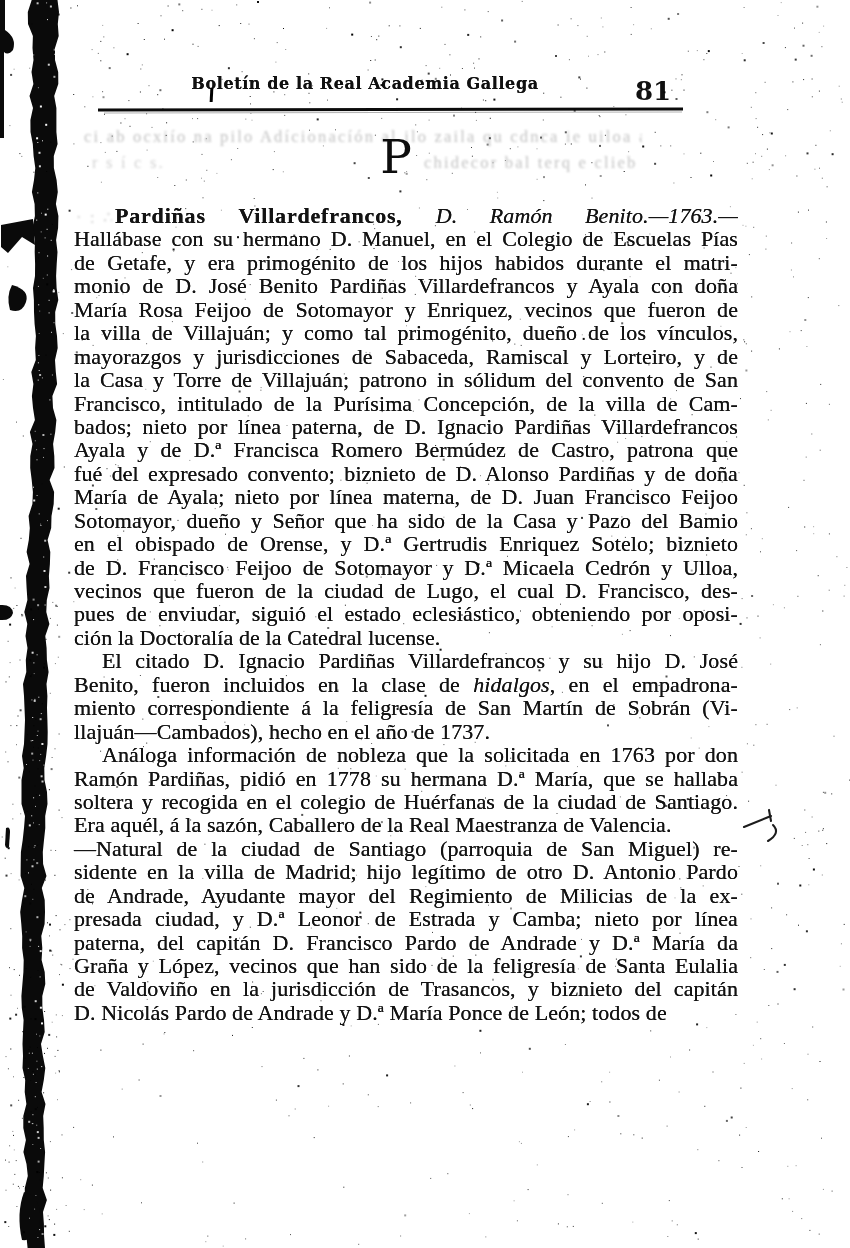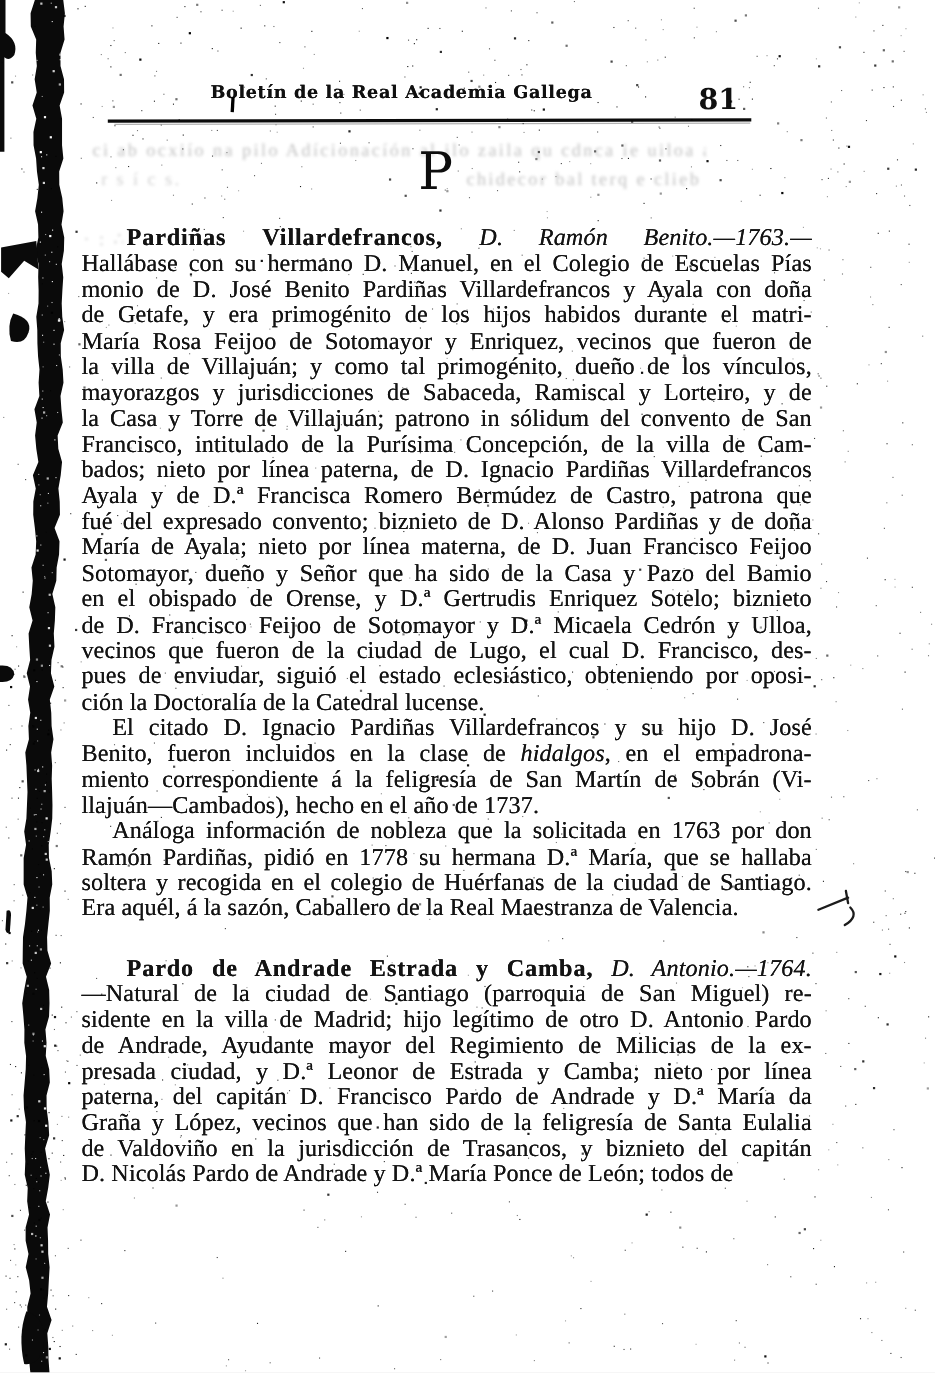--- a/index.html
+++ b/index.html
@@ -70,22 +70,22 @@
   <div class="bleed bleed-1">ci ab ocxiío na pilo Adícionacíón al ilo zaila qu cdnca ie uiloa aldeil</div>
   <div class="bleed bleed-2a">r s í c s.</div>
   <div class="bleed bleed-2b">chidecor bal terq e clieb</div>
   <div class="bleed bleed-3">· : ∴ ·</div>
 
   <div class="section-letter">P</div>
 
   <div class="text-block" id="text-block">
       <div class="line" style="padding-left: 41px;"><span class="seg-b">Pardiñas Villardefrancos, </span><span class="seg-i">D. Ramón Benito.—1763.—</span></div>
       <div class="line"><span>Hallábase con su hermano D. Manuel, en el Colegio de Escuelas Pías</span></div>
+      <div class="line"><span>de Getafe, y era primogénito de los hijos habidos durante el matri-</span></div>
       <div class="line"><span>monio de D. José Benito Pardiñas Villardefrancos y Ayala con doña</span></div>
-      <div class="line"><span>de Getafe, y era primogénito de los hijos habidos durante el matri-</span></div>
       <div class="line"><span>María Rosa Feijoo de Sotomayor y Enriquez, vecinos que fueron de</span></div>
       <div class="line"><span>la villa de Villajuán; y como tal primogénito, dueño de los vínculos,</span></div>
       <div class="line"><span>mayorazgos y jurisdicciones de Sabaceda, Ramiscal y Lorteiro, y de</span></div>
       <div class="line"><span>la Casa y Torre de Villajuán; patrono in sólidum del convento de San</span></div>
       <div class="line"><span>Francisco, intitulado de la Purísima Concepción, de la villa de Cam-</span></div>
       <div class="line"><span>bados; nieto por línea paterna, de D. Ignacio Pardiñas Villardefrancos</span></div>
       <div class="line"><span>Ayala y de D.ª Francisca Romero Bermúdez de Castro, patrona que</span></div>
       <div class="line"><span>fué del expresado convento; biznieto de D. Alonso Pardiñas y de doña</span></div>
       <div class="line"><span>María de Ayala; nieto por línea materna, de D. Juan Francisco Feijoo</span></div>
       <div class="line"><span>Sotomayor, dueño y Señor que ha sido de la Casa y Pazo del Bamio</span></div>
@@ -95,21 +95,20 @@
       <div class="line"><span>pues de enviudar, siguió el estado eclesiástico, obteniendo por oposi-</span></div>
       <div class="line last"><span>ción la Doctoralía de la Catedral lucense.</span></div>
       <div class="line" style="padding-left: 28px; font-family: Liberation Serif, serif;"><span>El citado D. Ignacio Pardiñas Villardefrancos y su hijo D. José</span></div>
       <div class="line"><span>Benito, fueron incluidos en la clase de </span><span class="seg-i">hidalgos</span><span>, en el empadrona-</span></div>
       <div class="line"><span>miento correspondiente á la feligresía de San Martín de Sobrán (Vi-</span></div>
       <div class="line last"><span>llajuán—Cambados), hecho en el año de 1737.</span></div>
       <div class="line" style="padding-left: 28px;"><span>Análoga información de nobleza que la solicitada en 1763 por don</span></div>
       <div class="line"><span>Ramón Pardiñas, pidió en 1778 su hermana D.ª María, que se hallaba</span></div>
       <div class="line"><span>soltera y recogida en el colegio de Huérfanas de la ciudad de Santiago.</span></div>
       <div class="line last"><span>Era aquél, á la sazón, Caballero de la Real Maestranza de Valencia.</span></div>
-      <div class="line" style="padding-left: 41px; margin-top: 31px;"><span class="seg-b">Pardo de Andrade Estrada y Camba, </span><span class="seg-i">D. Antonio.—1764.</span></div>
       <div class="line"><span>—Natural de la ciudad de Santiago (parroquia de San Miguel) re-</span></div>
       <div class="line"><span>sidente en la villa de Madrid; hijo legítimo de otro D. Antonio Pardo</span></div>
       <div class="line"><span>de Andrade, Ayudante mayor del Regimiento de Milicias de la ex-</span></div>
       <div class="line"><span>presada ciudad, y D.ª Leonor de Estrada y Camba; nieto por línea</span></div>
       <div class="line"><span>paterna, del capitán D. Francisco Pardo de Andrade y D.ª María da</span></div>
       <div class="line"><span>Graña y López, vecinos que han sido de la feligresía de Santa Eulalia</span></div>
       <div class="line"><span>de Valdoviño en la jurisdicción de Trasancos, y biznieto del capitán</span></div>
       <div class="line last"><span>D. Nicolás Pardo de Andrade y D.ª María Ponce de León; todos de</span></div>
     </div>
 

